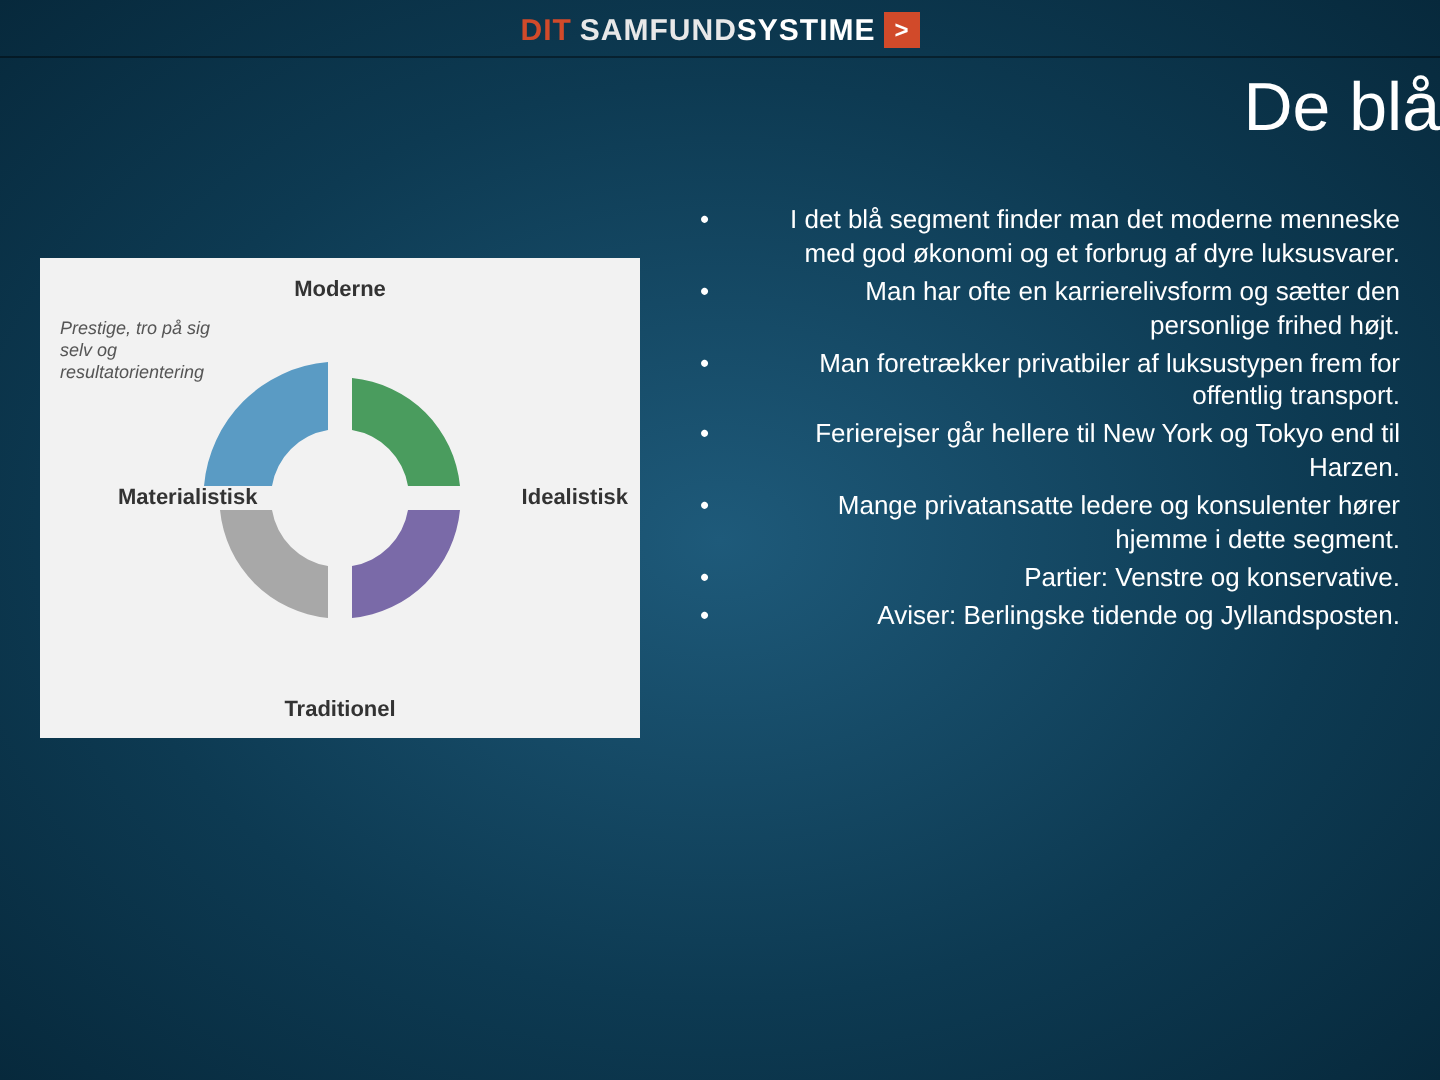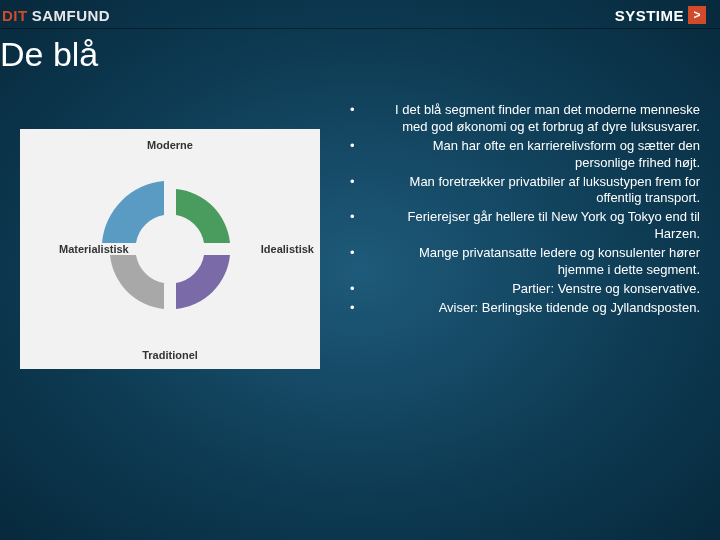--- a/index.html
+++ b/index.html
@@ -6,40 +6,40 @@
   body {
     width: 720px;
     height: 540px;
     background: radial-gradient(ellipse at center, #1e5a7a 0%, #0d3a52 60%, #07293c 100%);
     font-family: Arial, Helvetica, sans-serif;
     overflow: hidden;
     position: relative;
   }
   .header {
     display: flex;
-    justify-content: space-between;
+    justify-content: center;
     align-items: center;
-    padding: 6px 14px 4px 2px;
+    padding: 6px 14px 4px 14px;
     border-bottom: 1px solid rgba(0,0,0,0.4);
   }
   .logo-left { display: flex; align-items: baseline; gap: 4px; }
   .logo-left .dit { color: #d14a2a; font-weight: bold; font-size: 15px; letter-spacing: 0.5px; }
   .logo-left .samfund { color: #e8e8e8; font-weight: bold; font-size: 15px; letter-spacing: 0.5px; }
   .logo-right { display: flex; align-items: center; gap: 4px; }
   .logo-right .systime { color: #ffffff; font-weight: bold; font-size: 15px; letter-spacing: 0.5px; }
   .logo-right .arrow {
     display: inline-flex; align-items: center; justify-content: center;
     width: 18px; height: 18px; background: #d14a2a; color: #fff;
     font-size: 12px; font-weight: bold;
   }
   .title {
     color: #ffffff;
     font-size: 34px;
     font-weight: normal;
-    text-align: left;
+    text-align: right;
     margin-top: 6px;
   }
   .content {
     display: flex;
     padding: 28px 20px 0 10px;
     gap: 16px;
   }
   .diagram-col {
     flex: 0 0 320px;
     position: relative;
@@ -110,20 +110,21 @@
 <h1 class="title">De blå</h1>
 
 <div class="content">
 
   <div class="diagram-col">
     <div class="diagram-box">
       <span class="axis-label axis-top">Moderne</span>
       <span class="axis-label axis-bottom">Traditionel</span>
       <span class="axis-label axis-left">Materialistisk</span>
       <span class="axis-label axis-right">Idealistisk</span>
+      <span class="corner-label corner-tl">Prestige, tro på sig selv og resultatorientering</span>
 
       <svg class="wheel" width="150" height="150" viewBox="-75 -75 150 150">
 
         <path d="M -6 -68 A 68 68 0 0 0 -68 -6 L -34 -6 A 34 34 0 0 1 -6 -34 Z" fill="#5a9bc4"></path>
 
         <path d="M 6 -60 A 60 60 0 0 1 60 -6 L 34 -6 A 34 34 0 0 0 6 -34 Z" fill="#4a9c5e"></path>
 
         <path d="M 60 6 A 60 60 0 0 1 6 60 L 6 34 A 34 34 0 0 0 34 6 Z" fill="#7a6aa8"></path>
 
         <path d="M -6 60 A 60 60 0 0 1 -60 6 L -34 6 A 34 34 0 0 0 -6 34 Z" fill="#a8a8a8"></path>

